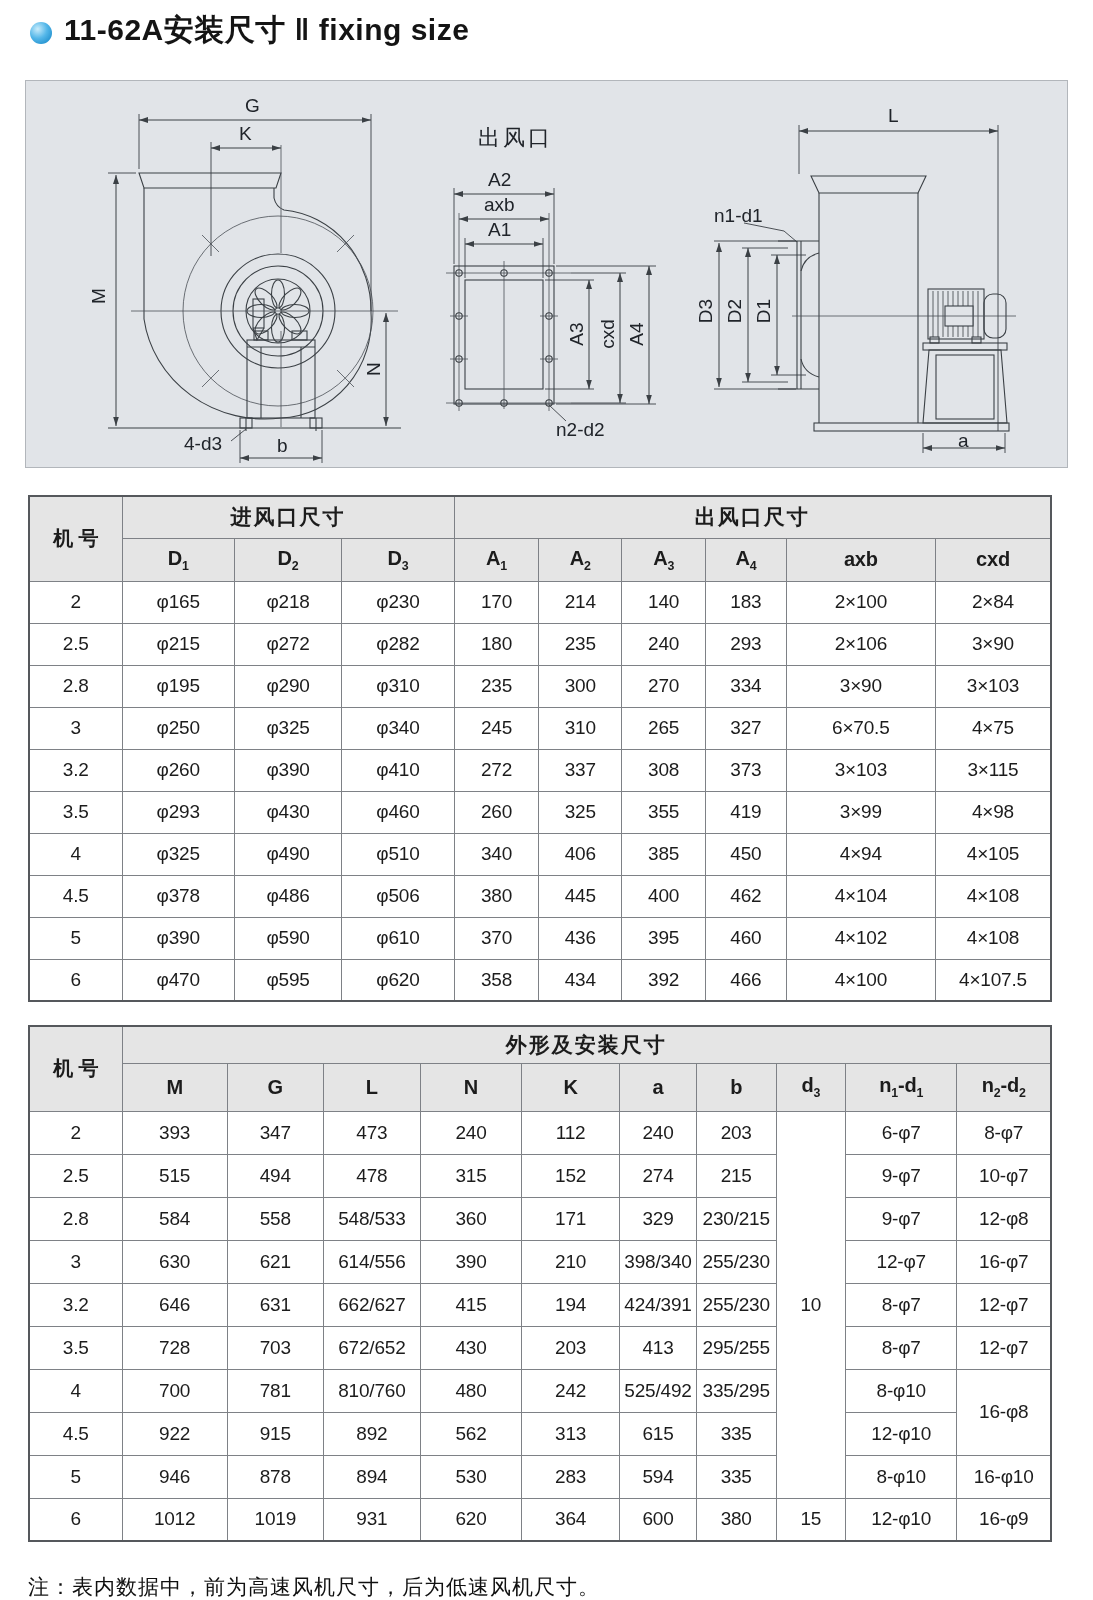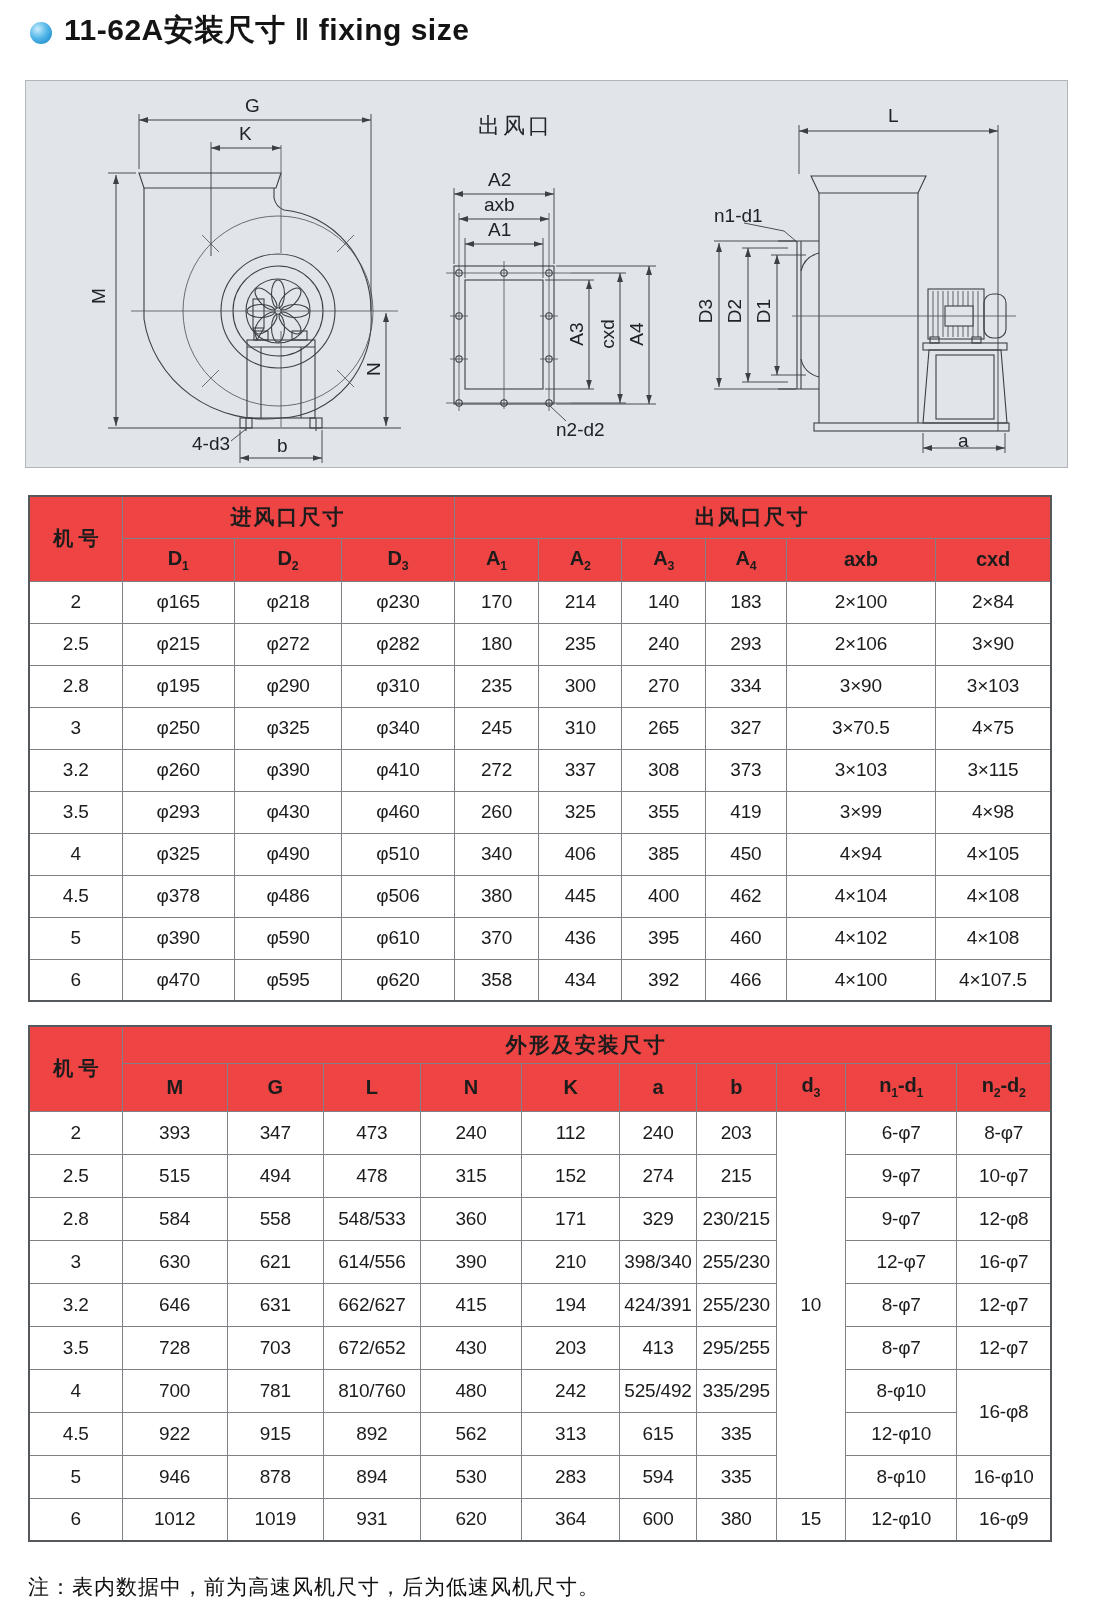--- a/index.html
+++ b/index.html
@@ -33,21 +33,21 @@
     border-collapse:collapse;table-layout:fixed;position:absolute;left:28px;
     width:1024px;background:#ffffff;
   }
   #t1{top:495px;}
   #t2{top:1025px;}
   td,th{
     border:1.6px solid #7e8186;text-align:center;vertical-align:middle;
     padding:0;overflow:hidden;letter-spacing:-0.2px;
   }
   table{border:2.5px solid #55585c;}
-  thead th{background:#ef4444;font-weight:bold;font-size:20px;}
+  thead th{background:#e5e5e5;font-weight:bold;font-size:20px;}
   th.grp{font-size:21px;letter-spacing:2px;}
   td{font-size:19px;}
   #t1 thead tr.r1{height:42px;}
   #t1 thead tr.r2{height:43px;}
   #t1 tbody tr{height:42px;}
   #t2 thead tr.r1{height:37px;}
   #t2 thead tr.r2{height:48px;}
   #t2 tbody tr{height:43px;}
   .note{position:absolute;left:28px;top:1552px;font-size:21px;color:#101010;letter-spacing:1px;}
 </style>
@@ -251,24 +251,24 @@
         <line x1="751" y1="174" x2="751" y2="294" marker-start="url(#mS)" marker-end="url(#mE)"></line>
         <line x1="897" y1="367" x2="979" y2="367" marker-start="url(#mS)" marker-end="url(#mE)"></line>
       </g>
     </g>
   </svg>
 
   <div class="dlabel" style="left:219px;top:14px;">G</div>
   <div class="dlabel" style="left:213px;top:42px;">K</div>
   <div class="vlabel" style="left:62px;top:200px;width:22px;height:30px;">M</div>
   <div class="vlabel" style="left:337px;top:273px;width:22px;height:30px;">N</div>
-  <div class="dlabel" style="left:166px;top:352px;">4-d3</div>
+  <div class="dlabel" style="left:158px;top:352px;">4-d3</div>
   <div class="dlabel" style="left:251px;top:354px;">b</div>
 
-  <div class="outlet-title" style="left:452px;top:30px;">出风口</div>
+  <div class="outlet-title" style="left:452px;top:42px;">出风口</div>
   <div class="dlabel" style="left:462px;top:88px;">A2</div>
   <div class="dlabel" style="left:458px;top:113px;">axb</div>
   <div class="dlabel" style="left:462px;top:138px;">A1</div>
   <div class="vlabel" style="left:539px;top:230px;width:24px;height:46px;">A3</div>
   <div class="vlabel" style="left:570px;top:230px;width:24px;height:46px;">cxd</div>
   <div class="vlabel" style="left:599px;top:230px;width:24px;height:46px;">A4</div>
   <div class="dlabel" style="left:530px;top:338px;">n2-d2</div>
 
   <div class="dlabel" style="left:862px;top:24px;">L</div>
   <div class="dlabel" style="left:688px;top:124px;">n1-d1</div>
@@ -348,21 +348,21 @@
       </tr>
       <tr>
         <td>3</td>
         <td>φ250</td>
         <td>φ325</td>
         <td>φ340</td>
         <td>245</td>
         <td>310</td>
         <td>265</td>
         <td>327</td>
-        <td>3×70.5</td>
+        <td>6×70.5</td>
         <td>4×75</td>
       </tr>
       <tr>
         <td>3.2</td>
         <td>φ260</td>
         <td>φ390</td>
         <td>φ410</td>
         <td>272</td>
         <td>337</td>
         <td>308</td>

